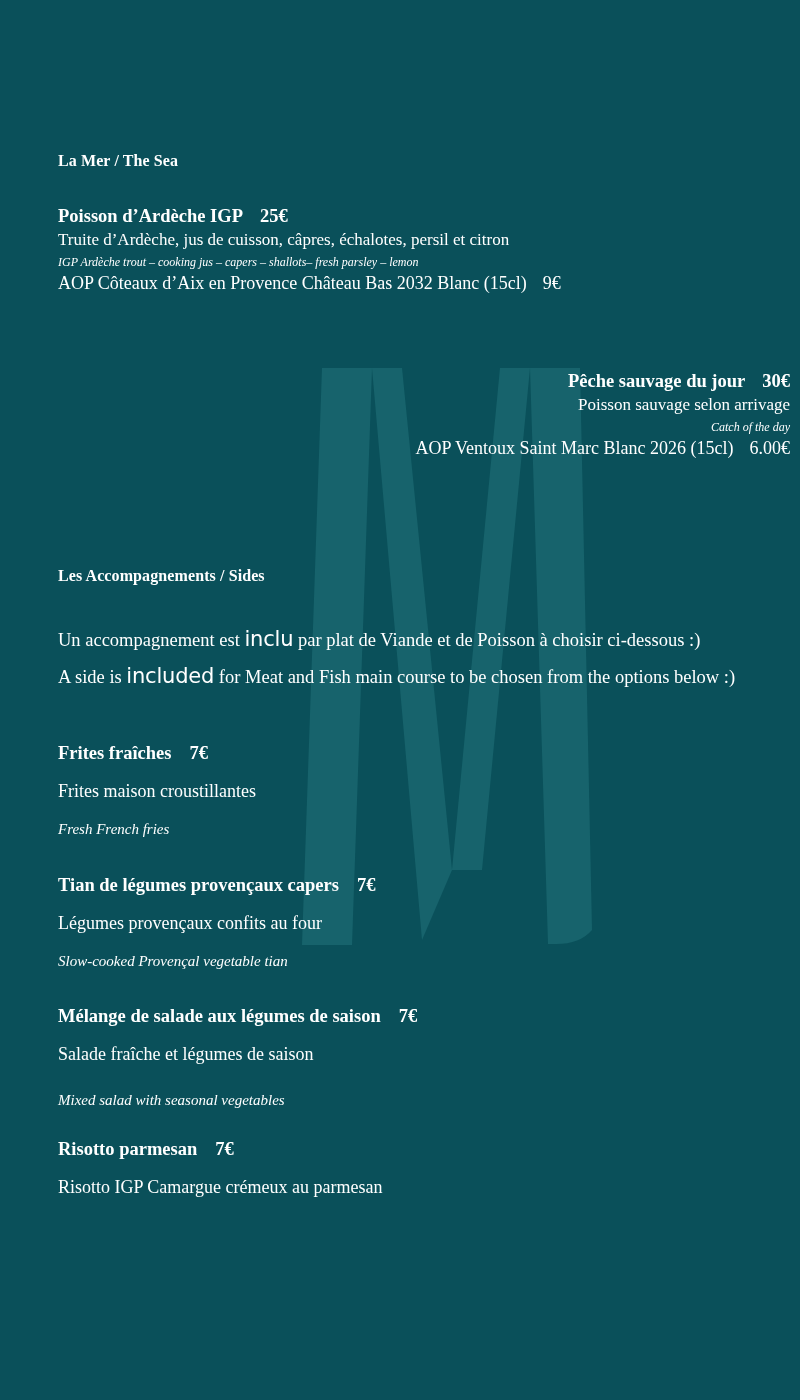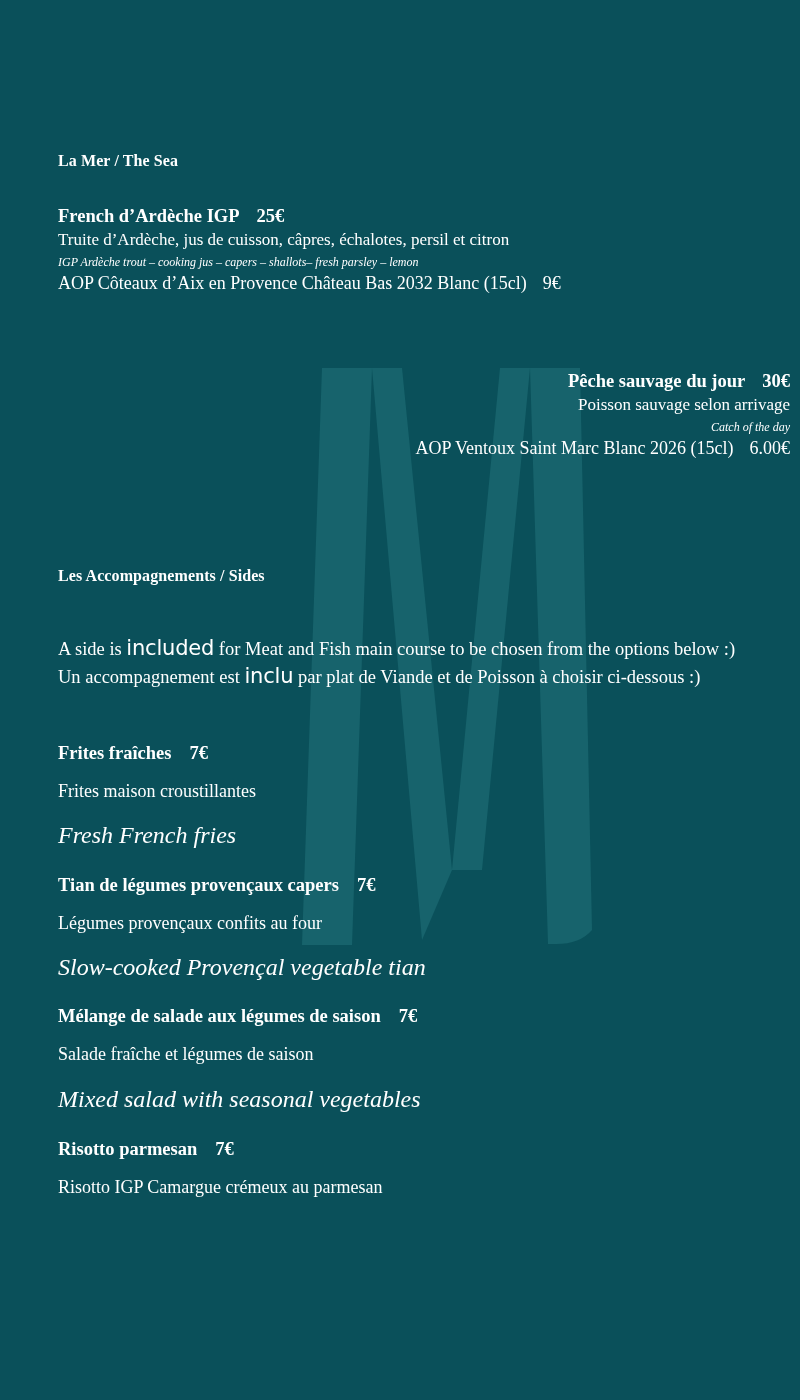--- a/index.html
+++ b/index.html
@@ -102,21 +102,21 @@
   }
   .side-name-row .price {
     display: inline-block;
     margin-left: 18px;
   }
   .side-fr {
     font-size: 18px;
     line-height: 1.3;
   }
   .side-en {
-    font-size: 24px;
+    font-size: 15px;
     font-style: italic;
     line-height: 1.3;
   }
 </style>
 </head>
 <body style="background: rgb(10, 80, 90); color: rgb(255, 255, 255);">
 
 <svg class="watermark" viewBox="0 0 800 1400" xmlns="http://www.w3.org/2000/svg" aria-hidden="true">
 
   <g fill="#17636c">
@@ -132,21 +132,21 @@
 </svg>
 
 <div class="page">
 
   <div class="section" style="top:152px;">
     <h2 class="section-title">La Mer / The Sea</h2>
   </div>
 
   <div class="section" style="top:206px;">
     <div class="dish-name-row">
-      <span>French d’Ardèche IGP</span><span class="price">25€</span>
+      <span>Poisson d’Ardèche IGP</span><span class="price">25€</span>
     </div>
     <div class="dish-fr">Truite d’Ardèche, jus de cuisson, câpres, échalotes, persil et citron</div>
     <div class="dish-en">IGP Ardèche trout – cooking jus – capers – shallots– fresh parsley – lemon</div>
     <div class="dish-wine">
       <span>AOP Côteaux d’Aix en Provence Château Bas 2032 Blanc (15cl)</span><span class="price">9€</span>
     </div>
   </div>
 
   <div class="section" style="top:371px;text-align:right;">
     <div class="dish-name-row">
@@ -157,26 +157,26 @@
     <div class="dish-wine">
       <span>AOP Ventoux Saint Marc Blanc 2026 (15cl)</span><span class="price">6.00€</span>
     </div>
   </div>
 
   <div class="section" style="top:567px;">
     <h2 class="section-title">Les Accompagnements / Sides</h2>
   </div>
 
   <div class="section" style="top:625px;">
+    <div class="intro-line">
+      <span>Un accompagnement est </span><span class="accent">inclu</span><span> par plat de Viande et de Poisson à choisir ci-dessous :)</span>
+    </div>
     <div class="intro-line" style="margin-top:9px;">
       <span>A side is </span><span class="accent">included</span><span> for Meat and Fish main course to be chosen from the options below :)</span>
     </div>
-    <div class="intro-line">
-      <span>Un accompagnement est </span><span class="accent">inclu</span><span> par plat de Viande et de Poisson à choisir ci-dessous :)</span>
-    </div>
   </div>
 
   <div class="section" style="top:742px;">
     <div class="side-name-row">
       <span>Frites fraîches</span><span class="price">7€</span>
     </div>
     <div class="side-fr" style="margin-top:16px;">Frites maison croustillantes</div>
     <div class="side-en" style="margin-top:16px;">Fresh French fries</div>
   </div>
 
@@ -186,21 +186,21 @@
     </div>
     <div class="side-fr" style="margin-top:16px;">Légumes provençaux confits au four</div>
     <div class="side-en" style="margin-top:16px;">Slow-cooked Provençal vegetable tian</div>
   </div>
 
   <div class="section" style="top:1005px;">
     <div class="side-name-row">
       <span>Mélange de salade aux légumes de saison</span><span class="price">7€</span>
     </div>
     <div class="side-fr" style="margin-top:16px;">Salade fraîche et légumes de saison</div>
-    <div class="side-en" style="margin-top:17px;">Mixed salad with seasonal vegetables</div>
+    <div class="side-en" style="margin-top:24px;">Mixed salad with seasonal vegetables</div>
   </div>
 
   <div class="section" style="top:1138px;">
     <div class="side-name-row">
       <span>Risotto parmesan</span><span class="price">7€</span>
     </div>
     <div class="side-fr" style="margin-top:16px;">Risotto IGP Camargue crémeux au parmesan</div>
   </div>
 
 </div>

